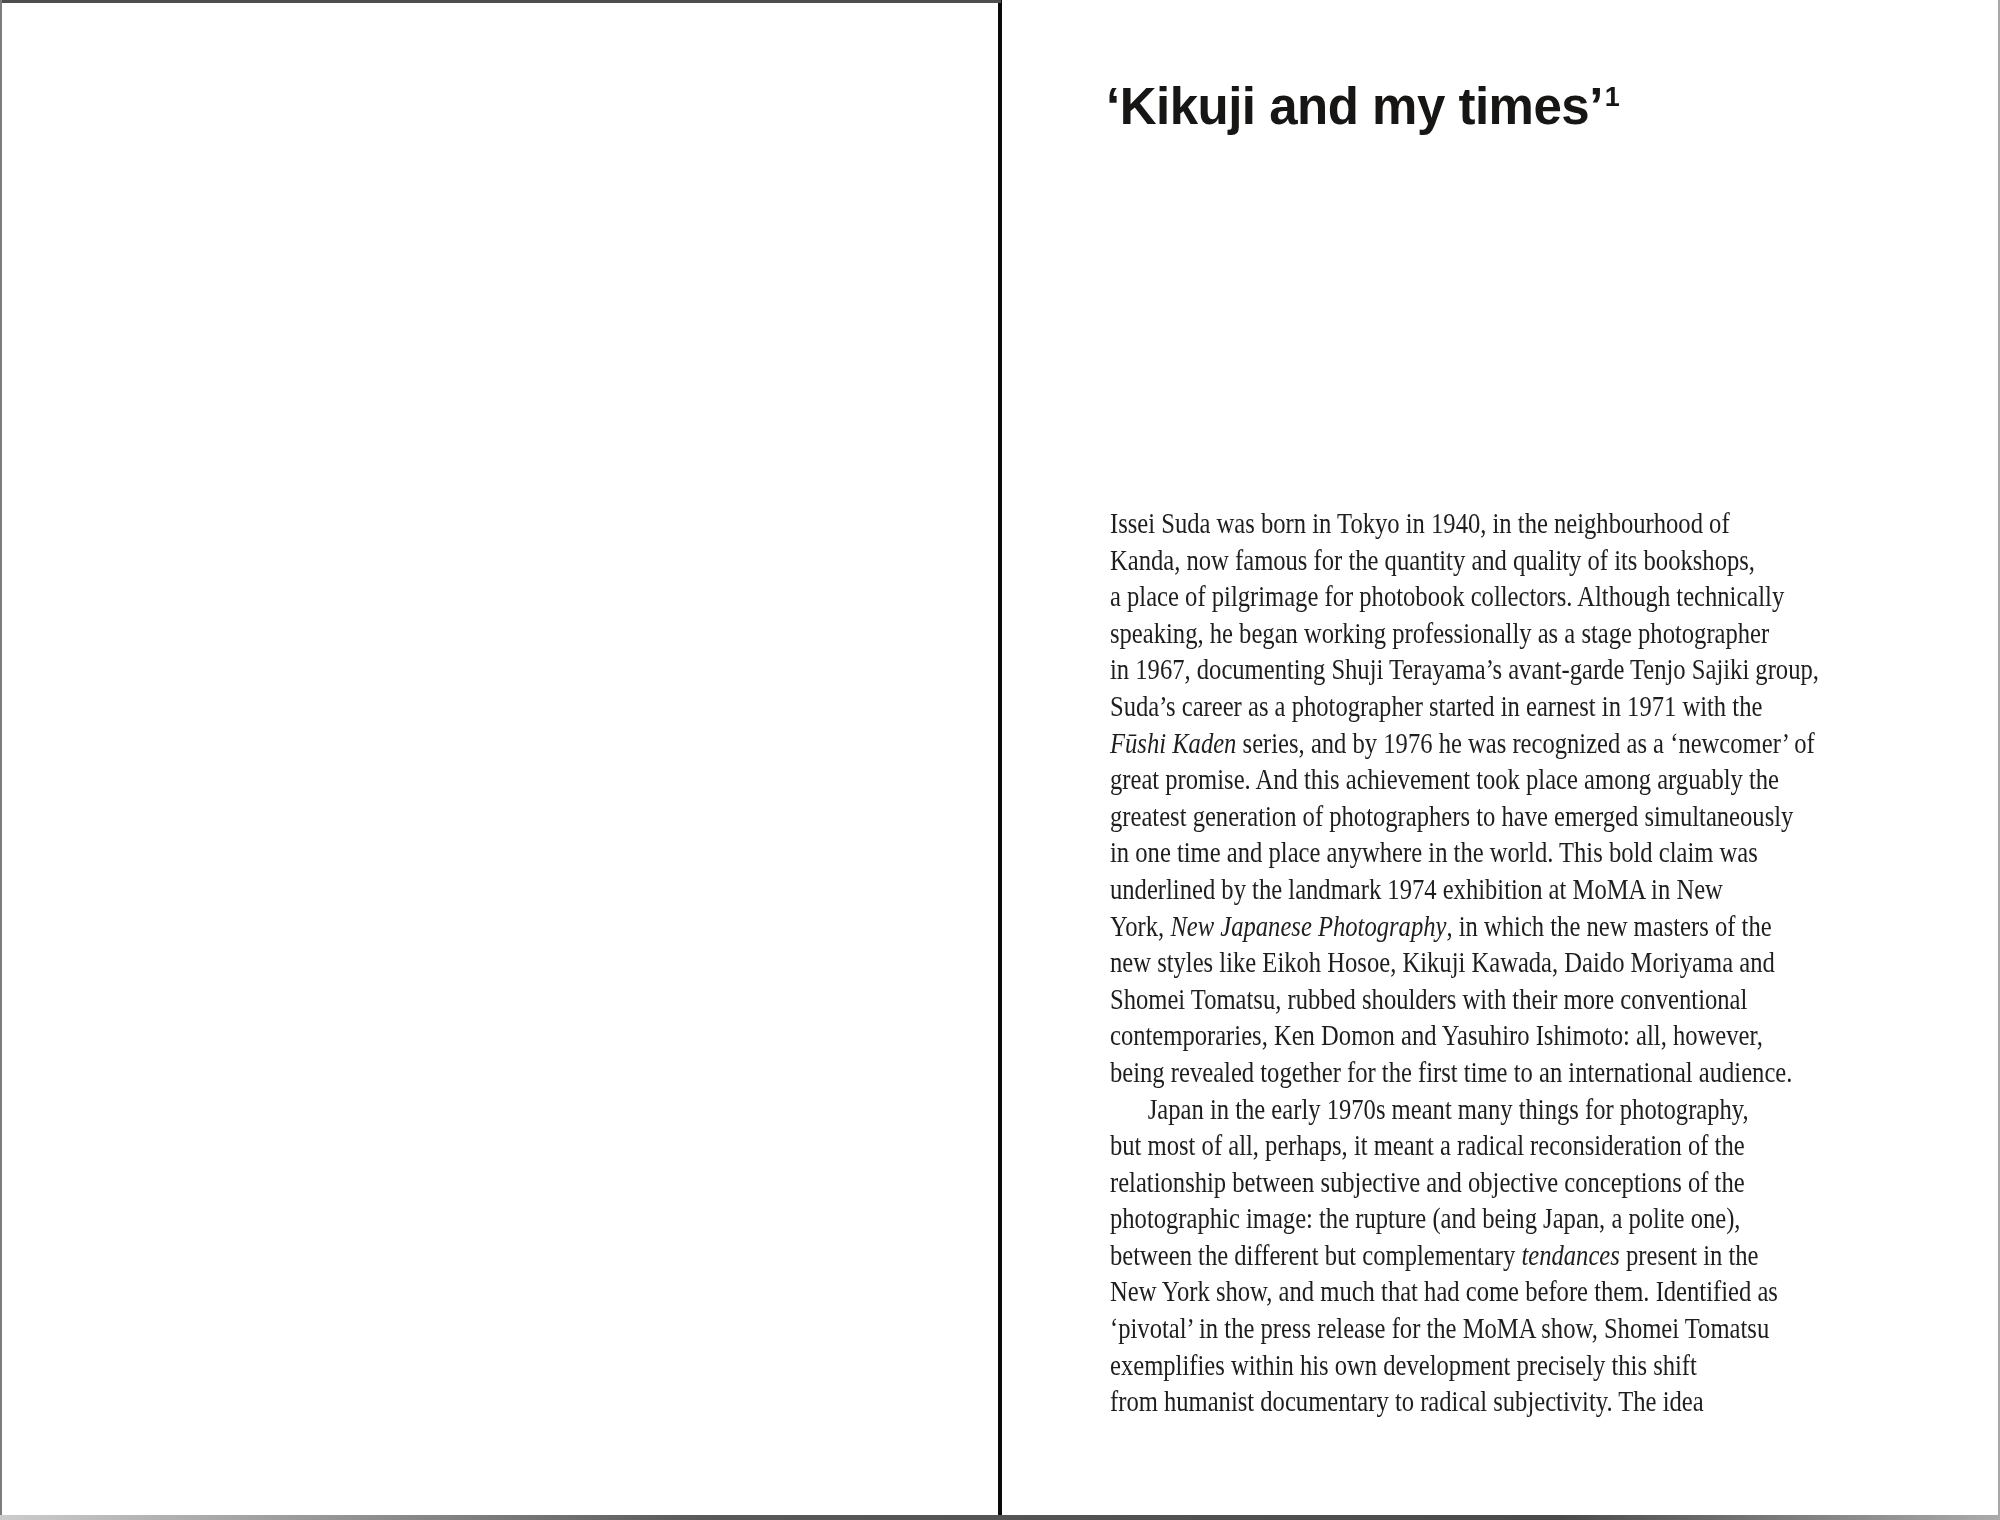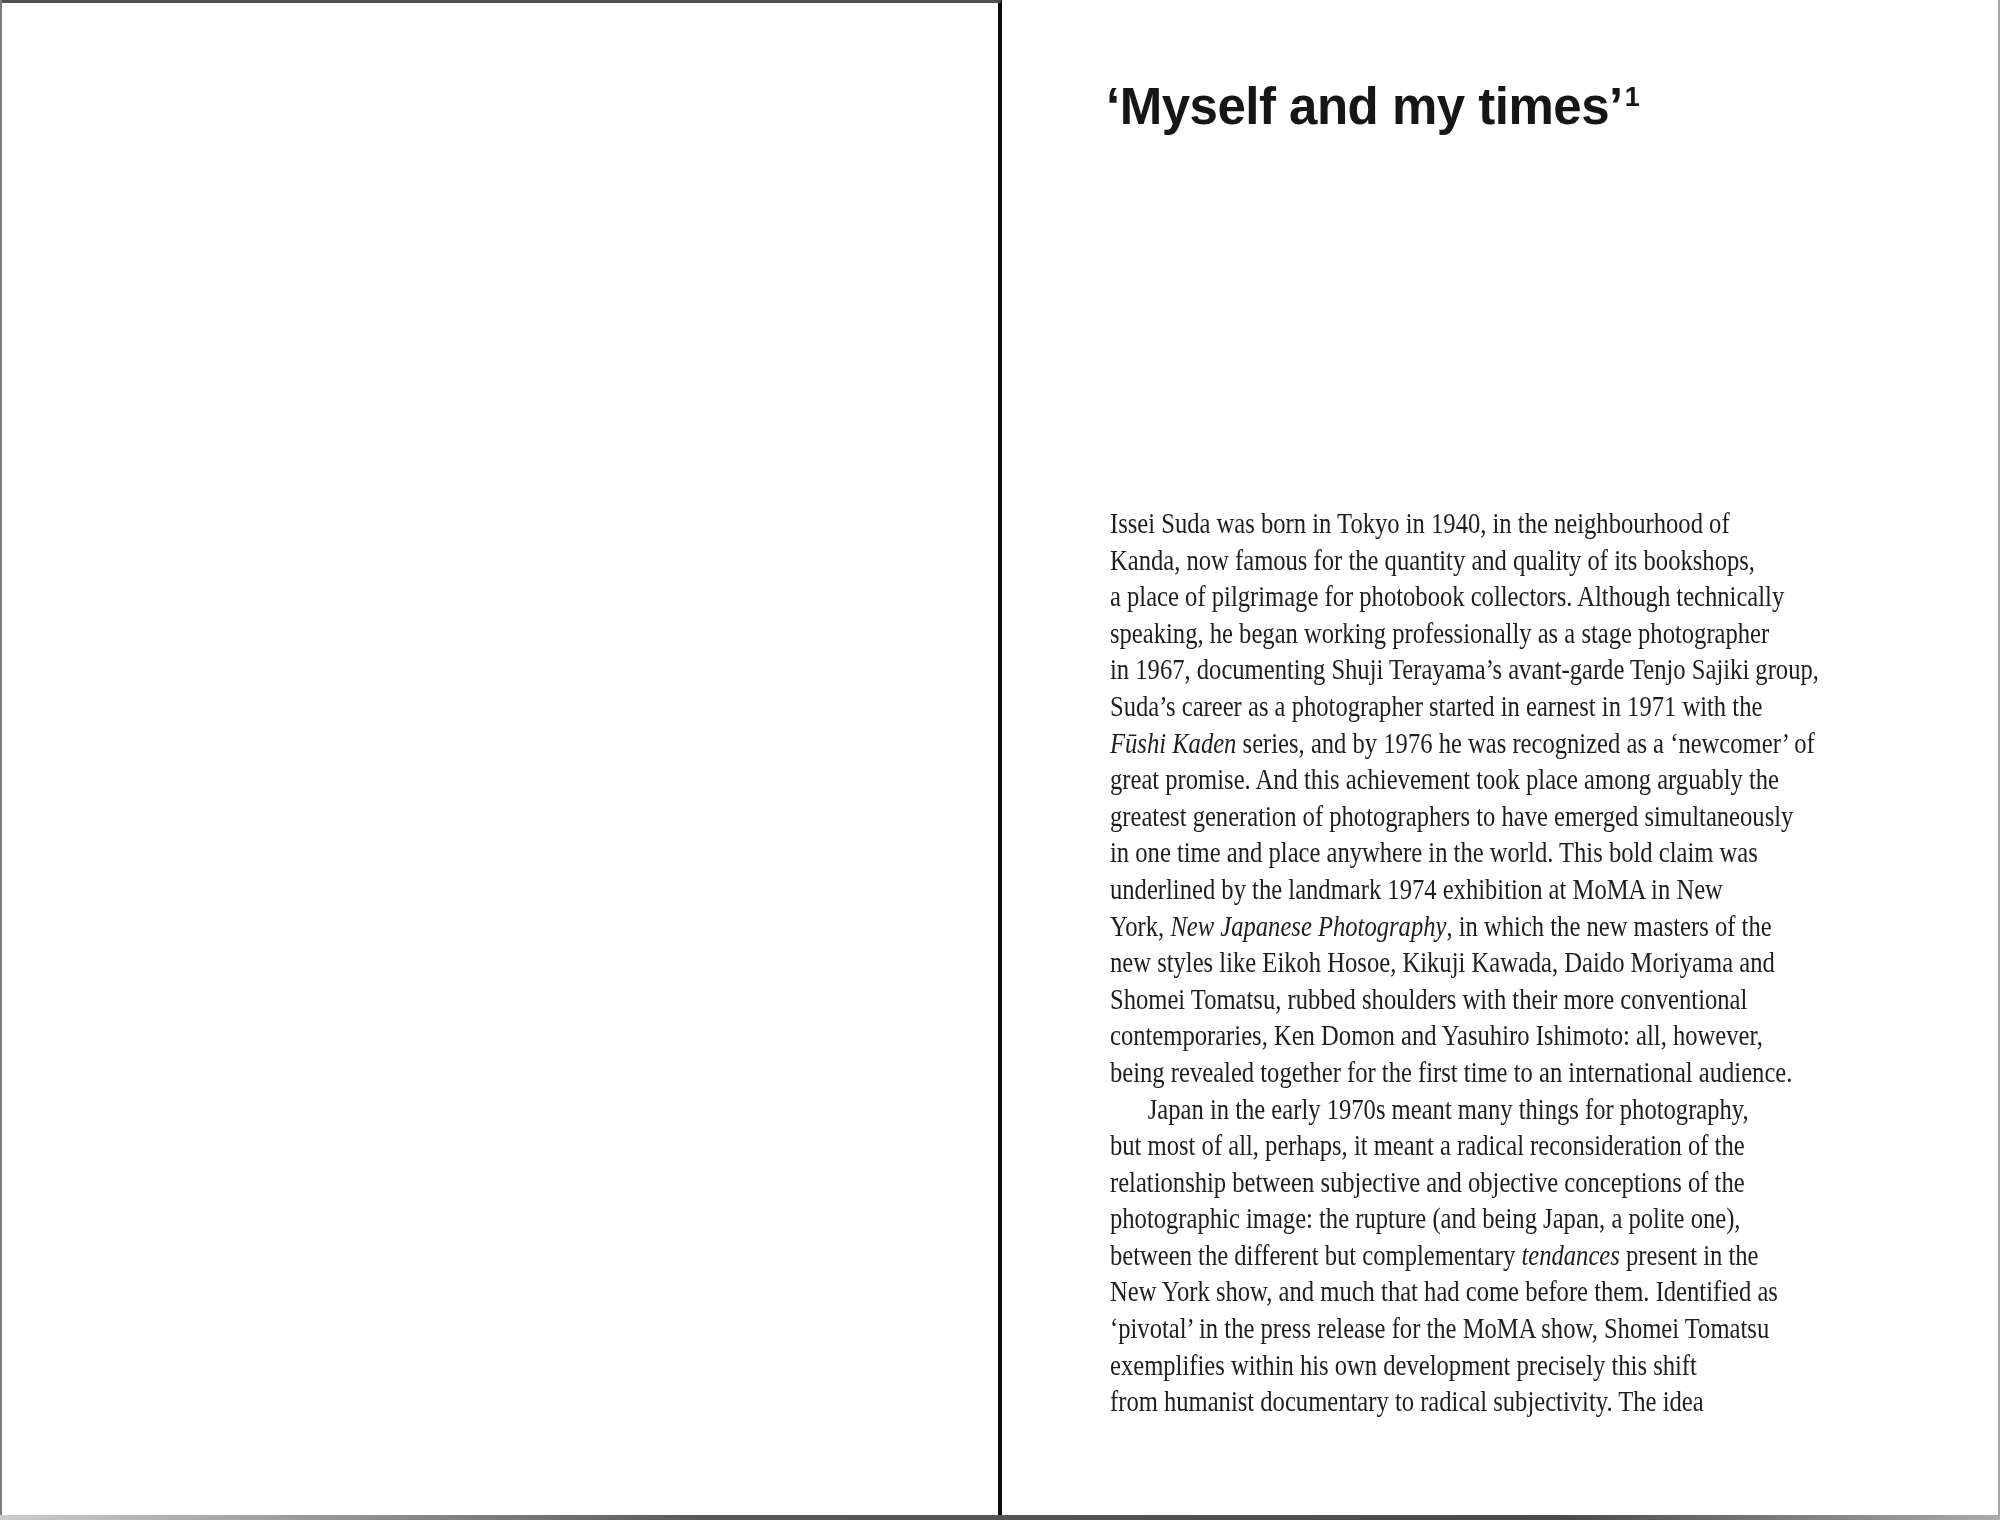--- a/index.html
+++ b/index.html
@@ -90,21 +90,21 @@
 </head>
 <body>
 
 <div class="spread">
 
   <div class="page page-left"></div>
 
   <div class="divider"></div>
 
   <div class="page page-right">
-    <h1 class="title"><span>‘Myself and my times’</span><sup>1</sup></h1>
+    <h1 class="title"><span>‘Kikuji and my times’</span><sup>1</sup></h1>
 
     <div class="body-text">
         <div class="line"><span>Issei Suda was born in Tokyo in 1940, in the neighbourhood of</span></div>
         <div class="line"><span>Kanda, now famous for the quantity and quality of its bookshops,</span></div>
         <div class="line"><span>a place of pilgrimage for photobook collectors. Although technically</span></div>
         <div class="line"><span>speaking, he began working professionally as a stage photographer</span></div>
         <div class="line"><span>in 1967, documenting Shuji Terayama’s avant-garde Tenjo Sajiki group,</span></div>
         <div class="line"><span>Suda’s career as a photographer started in earnest in 1971 with the</span></div>
         <div class="line"><em>Fūshi Kaden</em><span> series, and by 1976 he was recognized as a ‘newcomer’ of</span></div>
         <div class="line"><span>great promise. And this achievement took place among arguably the</span></div>

